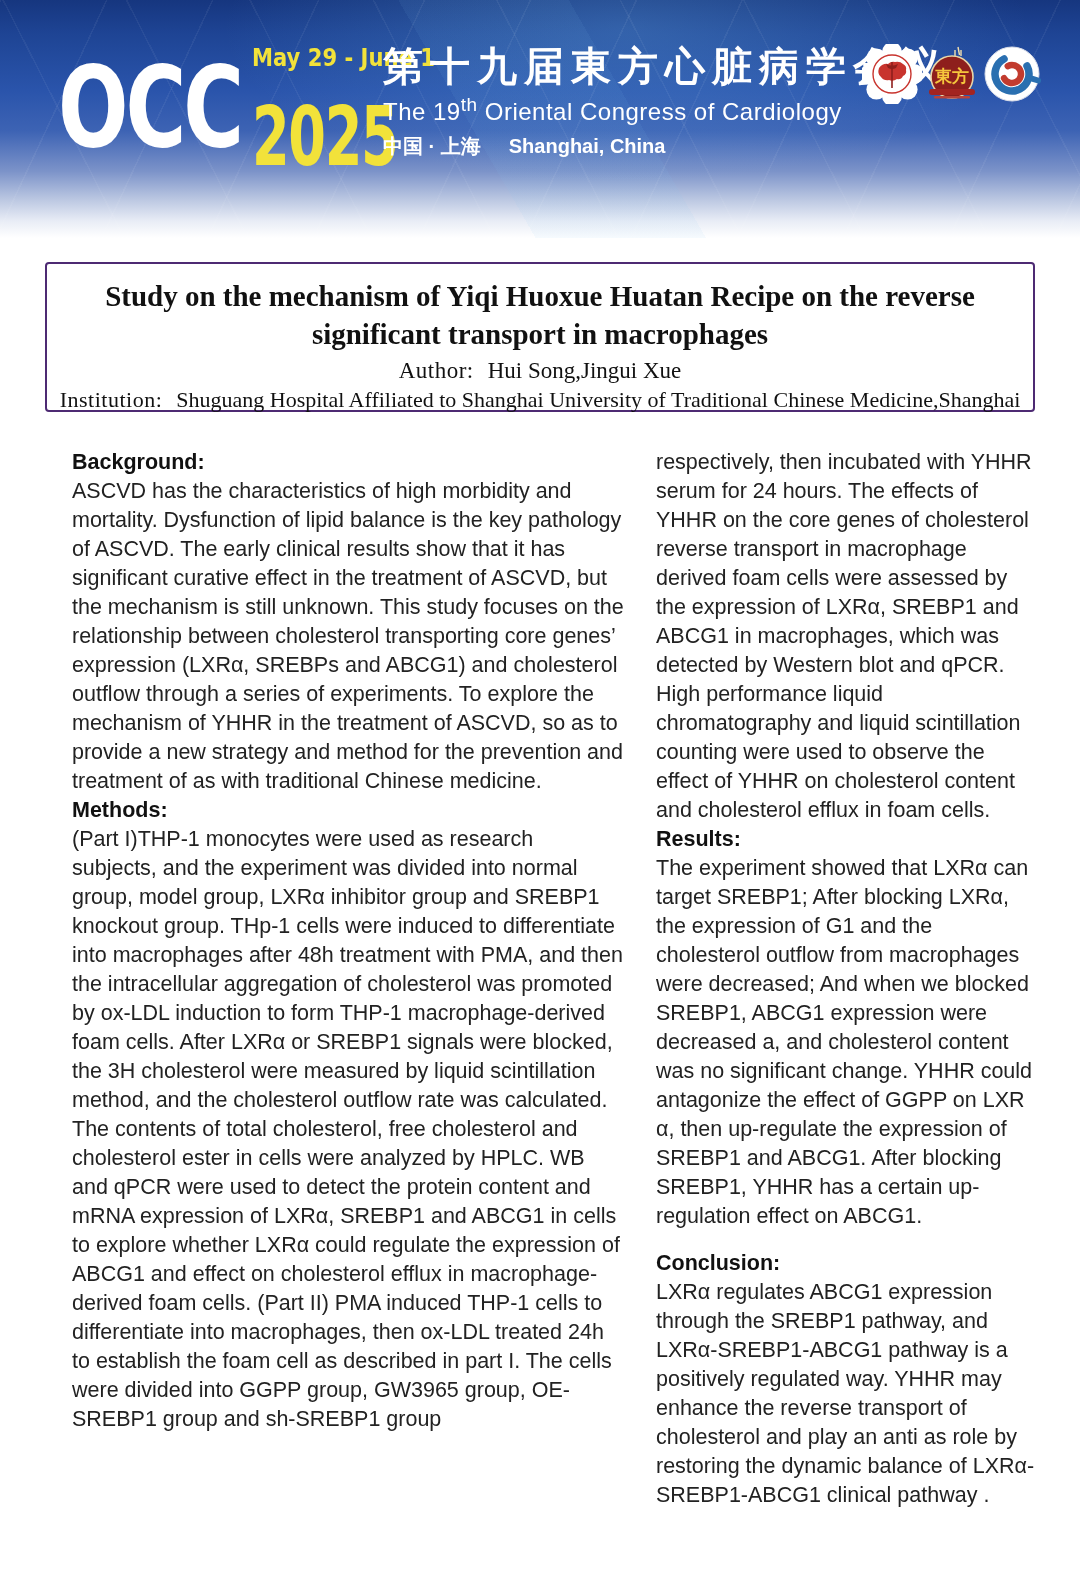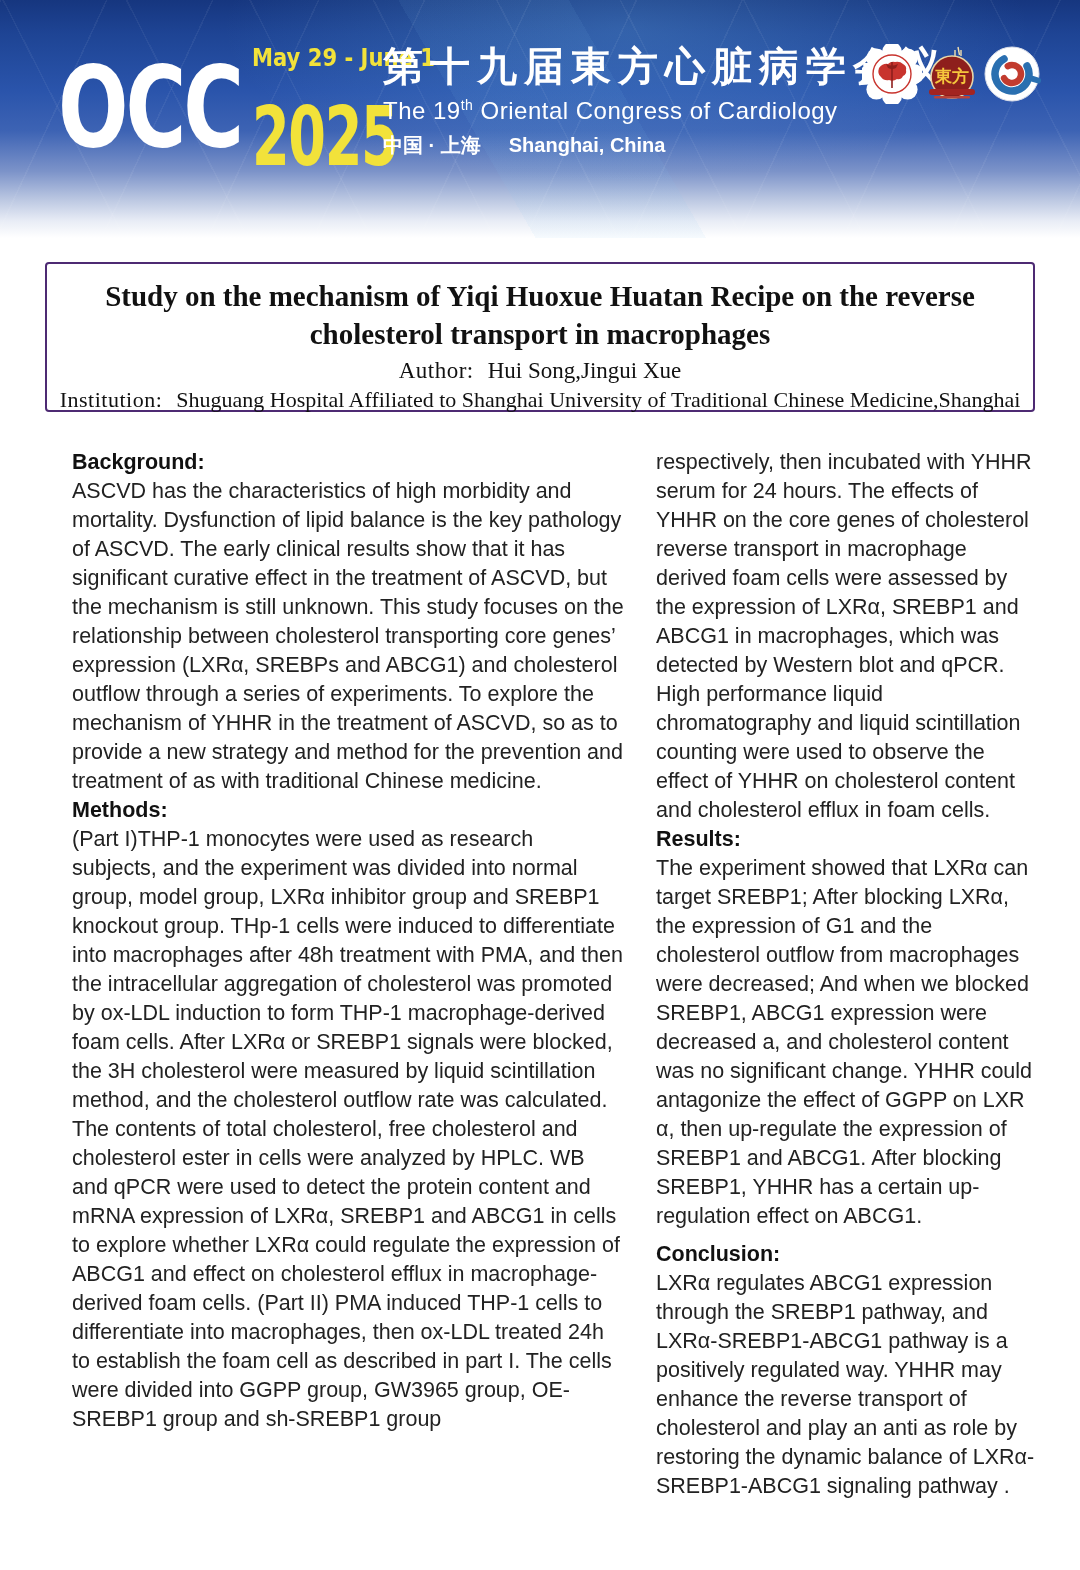--- a/index.html
+++ b/index.html
@@ -40,21 +40,21 @@
   .occ-year {
     font-family:"DejaVu Sans",sans-serif; font-weight:900; color:#f2e23a;
     font-size:82px; line-height:78px; letter-spacing:-2px;
     transform:scaleX(0.66); transform-origin:left top; display:inline-block;
   }
   .congress-block { position:absolute; left:383px; top:44px; color:#fff; }
   .congress-zh {
     font-size:40px; line-height:44px; font-weight:bold; letter-spacing:7px; white-space:nowrap;
   }
   .congress-en { font-size:24px; line-height:26px; margin-top:4px; letter-spacing:0.5px; }
-  .congress-en sup { font-size:14px; }
+  .congress-en sup { font-size:19px; }
   .congress-loc { font-size:20px; line-height:22px; font-weight:bold; margin-top:10px; }
   .loc-gap { display:inline-block; width:28px; }
 
   .badges { position:absolute; right:38px; top:44px; display:flex; align-items:center; }
   .badge { width:60px; height:60px; display:block; }
 
   
   .title-box {
     margin:24px 45px 0 45px; height:150px;
     border:2.5px solid #4d2a73; border-radius:4px;
@@ -69,21 +69,21 @@
 
   
   .columns {
     display:flex; padding:36px 44px 0 72px; gap:32px;
     font-size:21.5px; line-height:29px; color:#222;
   }
   .col-left  { width:552px; flex:none; }
   .col-right { flex:1; }
   .columns h2 { font-size:21.5px; line-height:29px; font-weight:bold; color:#111; }
   .columns p { margin:0; }
-  .h2-spaced { margin-top:9px; }
+  .h2-spaced { margin-top:18px; }
 </style>
 </head>
 <body>
 
 <div class="page">
 
   <header class="banner">
     <div class="pattern"></div>
 
     <div class="occ-logo">
@@ -139,21 +139,21 @@
           <path d="M 30 21 a 9 9 0 1 1 -9 9" stroke="#c23b2e" stroke-width="6.5"></path>
           <path d="M 43 41 l 7 7" stroke="#2a6fb0" stroke-width="6"></path>
         </g>
       </svg>
     </div>
   </header>
 
   <section class="title-box">
     <h1>
       <span>Study on the mechanism of Yiqi Huoxue Huatan Recipe on the reverse</span><br>
-      <span>cholesterol transport in macrophages</span>
+      <span>significant transport in macrophages</span>
     </h1>
     <div class="author-line">
       <span class="field-label">Author:</span><span class="label-gap"></span><span>Hui Song,Jingui Xue</span>
     </div>
     <div class="inst-line">
       <span class="field-label">Institution:</span><span class="label-gap"></span><span>Shuguang Hospital Affiliated to Shanghai University of Traditional Chinese Medicine,Shanghai</span>
     </div>
   </section>
 
   <main class="columns">
@@ -161,17 +161,17 @@
       <h2>Background:</h2>
       <p>ASCVD has the characteristics of high morbidity and mortality. Dysfunction of lipid balance is the key pathology of ASCVD. The early clinical results show that it has significant curative effect in the treatment of ASCVD, but the mechanism is still unknown. This study focuses on the relationship between cholesterol transporting core genes’ expression (LXRα, SREBPs and ABCG1) and cholesterol outflow through a series of experiments. To explore the mechanism of YHHR in the treatment of ASCVD, so as to provide a new strategy and method for the prevention and treatment of as with traditional Chinese medicine.</p>
       <h2>Methods:</h2>
       <p>(Part I)THP-1 monocytes were used as research subjects, and the experiment was divided into normal group, model group, LXRα inhibitor group and SREBP1 knockout group. THp-1 cells were induced to differentiate into macrophages after 48h treatment with PMA, and then the intracellular aggregation of cholesterol was promoted by ox-LDL induction to form THP-1 macrophage-derived foam cells. After LXRα or SREBP1 signals were blocked, the 3H cholesterol were measured by liquid scintillation method, and the cholesterol outflow rate was calculated. The contents of total cholesterol, free cholesterol and cholesterol ester in cells were analyzed by HPLC. WB and qPCR were used to detect the protein content and mRNA expression of LXRα, SREBP1 and ABCG1 in cells to explore whether LXRα could regulate the expression of ABCG1 and effect on cholesterol efflux in macrophage-derived foam cells. (Part II) PMA induced THP-1 cells to differentiate into macrophages, then ox-LDL treated 24h to establish the foam cell as described in part I. The cells were divided into GGPP group, GW3965 group, OE-SREBP1 group and sh-SREBP1 group</p>
     </div>
     <div class="col col-right">
       <p>respectively, then incubated with YHHR serum for 24 hours. The effects of YHHR on the core genes of cholesterol reverse transport in macrophage derived foam cells were assessed by the expression of LXRα, SREBP1 and ABCG1 in macrophages, which was detected by Western blot and qPCR. High performance liquid chromatography and liquid scintillation counting were used to observe the effect of YHHR on cholesterol content and cholesterol efflux in foam cells.</p>
       <h2>Results:</h2>
       <p>The experiment showed that LXRα can target SREBP1; After blocking LXRα, the expression of G1 and the cholesterol outflow from macrophages were decreased; And when we blocked SREBP1, ABCG1 expression were decreased a, and cholesterol content was no significant change. YHHR could antagonize the effect of GGPP on LXR α, then up-regulate the expression of SREBP1 and ABCG1. After blocking SREBP1, YHHR has a certain up-regulation effect on ABCG1.</p>
       <h2 class="h2-spaced">Conclusion:</h2>
-      <p>LXRα regulates ABCG1 expression through the SREBP1 pathway, and LXRα-SREBP1-ABCG1 pathway is a positively regulated way. YHHR may enhance the reverse transport of cholesterol and play an anti as role by restoring the dynamic balance of LXRα- SREBP1-ABCG1 signaling pathway .</p>
+      <p>LXRα regulates ABCG1 expression through the SREBP1 pathway, and LXRα-SREBP1-ABCG1 pathway is a positively regulated way. YHHR may enhance the reverse transport of cholesterol and play an anti as role by restoring the dynamic balance of LXRα- SREBP1-ABCG1 clinical pathway .</p>
     </div>
   </main>
 
 </div>
 
 </body></html>

